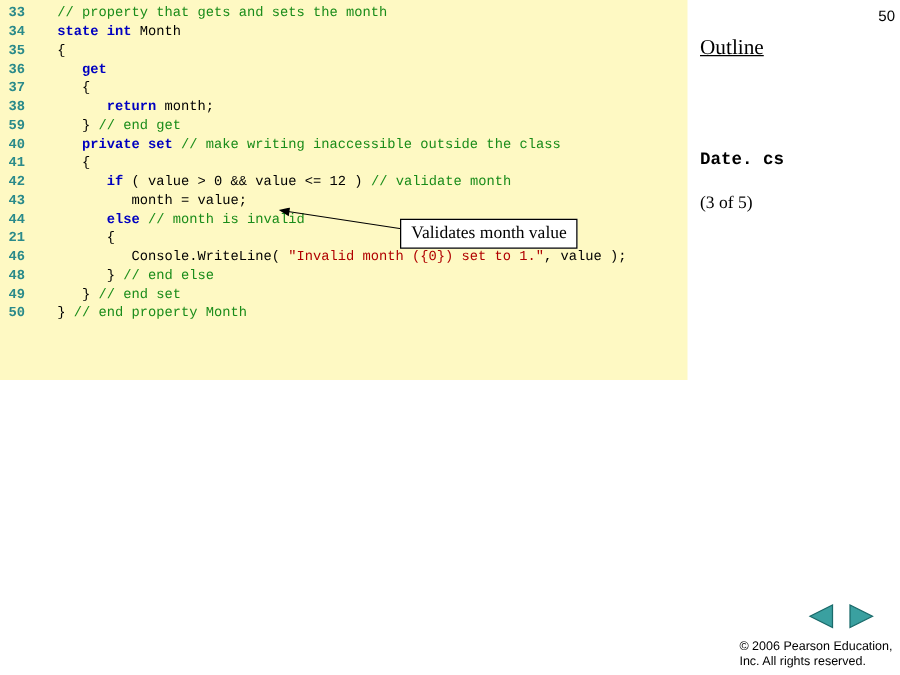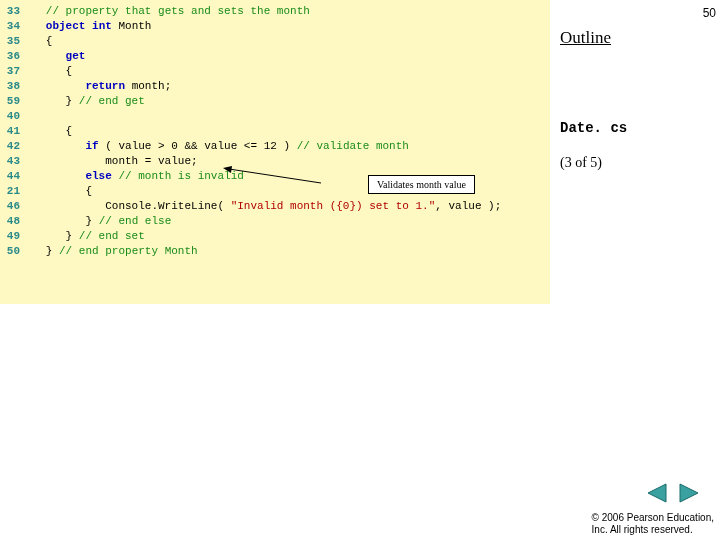--- a/index.html
+++ b/index.html
@@ -41,22 +41,21 @@
   .c-str { color: #b00000; }
   .c-num { color: #000; }
   .callout-box {
     position: absolute;
     left: 320px;
     top: 175px;
     border: 1px solid #000;
     background: #fff;
     padding: 3px 8px;
     font-family: "Times New Roman", serif;
-    font-size: 10px;
-    margin-left: 48px;
+    font-size: 14px;
   }
   .callout-arrow {
     position: absolute;
     left: 223px;
     top: 166px;
     width: 98px;
     height: 20px;
     pointer-events: none;
   }
   .outline-title {
@@ -103,27 +102,27 @@
     font-size: 10px;
     text-align: left;
     line-height: 12px;
   }
 </style>
 </head>
 <body>
 
 <div class="code-area" id="code-block">
     <div class="code-line"><span class="ln">33</span><span><span class="c-plain">   </span><span class="c-comment">// property that gets and sets the month</span></span></div>
-    <div class="code-line"><span class="ln">34</span><span><span class="c-plain">   </span><span class="c-kw">object</span><span class="c-plain"> </span><span class="c-kw">int</span><span class="c-plain"> Month</span></span></div>
+    <div class="code-line"><span class="ln">34</span><span><span class="c-plain">   </span><span class="c-kw">state</span><span class="c-plain"> </span><span class="c-kw">int</span><span class="c-plain"> Month</span></span></div>
     <div class="code-line"><span class="ln">35</span><span><span class="c-plain">   {</span></span></div>
     <div class="code-line"><span class="ln">36</span><span><span class="c-plain">      </span><span class="c-kw">get</span></span></div>
     <div class="code-line"><span class="ln">37</span><span><span class="c-plain">      {</span></span></div>
     <div class="code-line"><span class="ln">38</span><span><span class="c-plain">         </span><span class="c-kw">return</span><span class="c-plain"> month;</span></span></div>
     <div class="code-line"><span class="ln">59</span><span><span class="c-plain">      } </span><span class="c-comment">// end get</span></span></div>
-    <div class="code-line"><span class="ln">40</span></div>
+    <div class="code-line"><span class="ln">40</span><span><span class="c-plain">      </span><span class="c-kw">private</span><span class="c-plain"> </span><span class="c-kw">set</span><span class="c-plain"> </span><span class="c-comment">// make writing inaccessible outside the class</span></span></div>
     <div class="code-line"><span class="ln">41</span><span><span class="c-plain">      {</span></span></div>
     <div class="code-line"><span class="ln">42</span><span><span class="c-plain">         </span><span class="c-kw">if</span><span class="c-plain"> ( value &gt; </span><span class="c-num">0</span><span class="c-plain"> &amp;&amp; value &lt;= </span><span class="c-num">12</span><span class="c-plain"> ) </span><span class="c-comment">// validate month</span></span></div>
     <div class="code-line"><span class="ln">43</span><span><span class="c-plain">            month = value;</span></span></div>
     <div class="code-line"><span class="ln">44</span><span><span class="c-plain">         </span><span class="c-kw">else</span><span class="c-plain"> </span><span class="c-comment">// month is invalid</span></span></div>
     <div class="code-line"><span class="ln">21</span><span><span class="c-plain">         {</span></span></div>
     <div class="code-line"><span class="ln">46</span><span><span class="c-plain">            Console.WriteLine( </span><span class="c-str">"Invalid month ({0}) set to 1."</span><span class="c-plain">, value );</span></span></div>
     <div class="code-line"><span class="ln">48</span><span><span class="c-plain">         } </span><span class="c-comment">// end else</span></span></div>
     <div class="code-line"><span class="ln">49</span><span><span class="c-plain">      } </span><span class="c-comment">// end set</span></span></div>
     <div class="code-line"><span class="ln">50</span><span><span class="c-plain">   } </span><span class="c-comment">// end property Month</span></span></div>
   </div>

